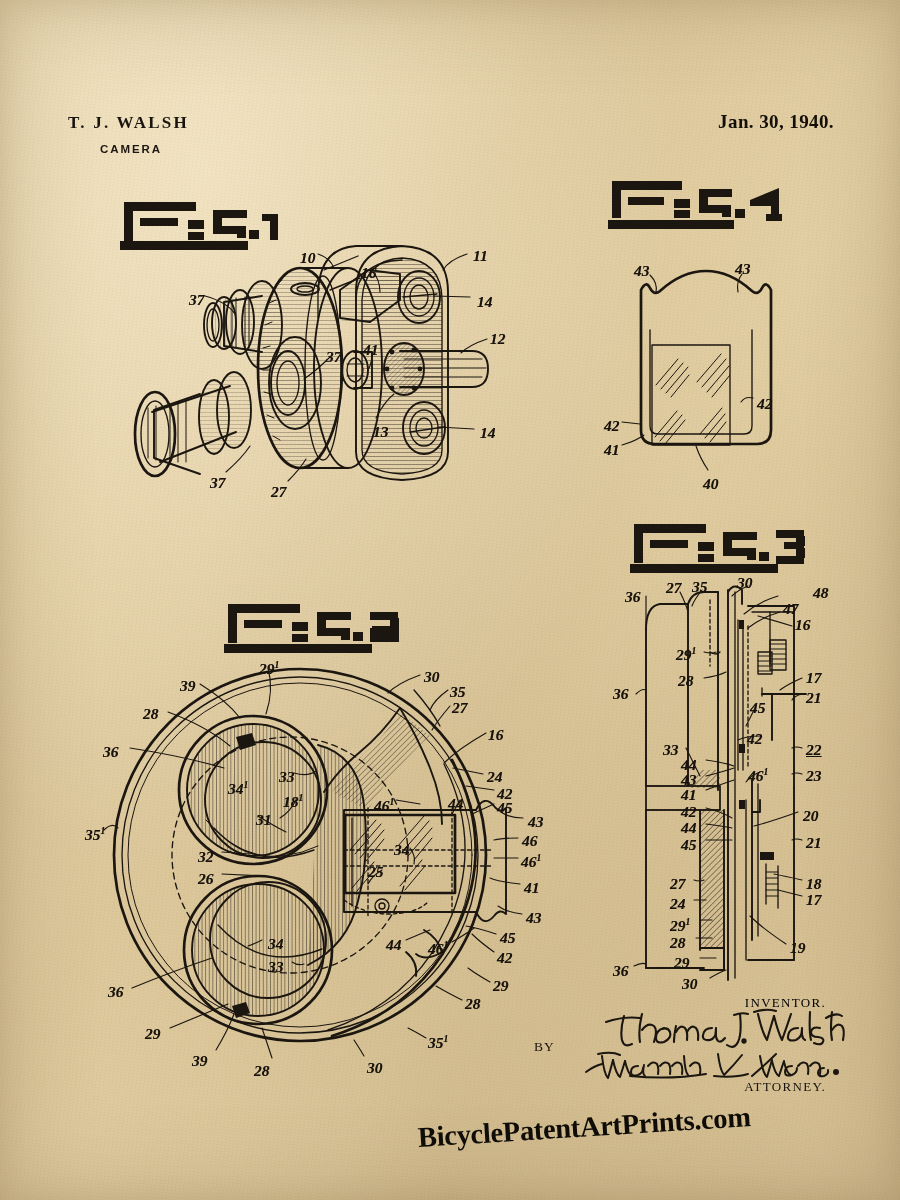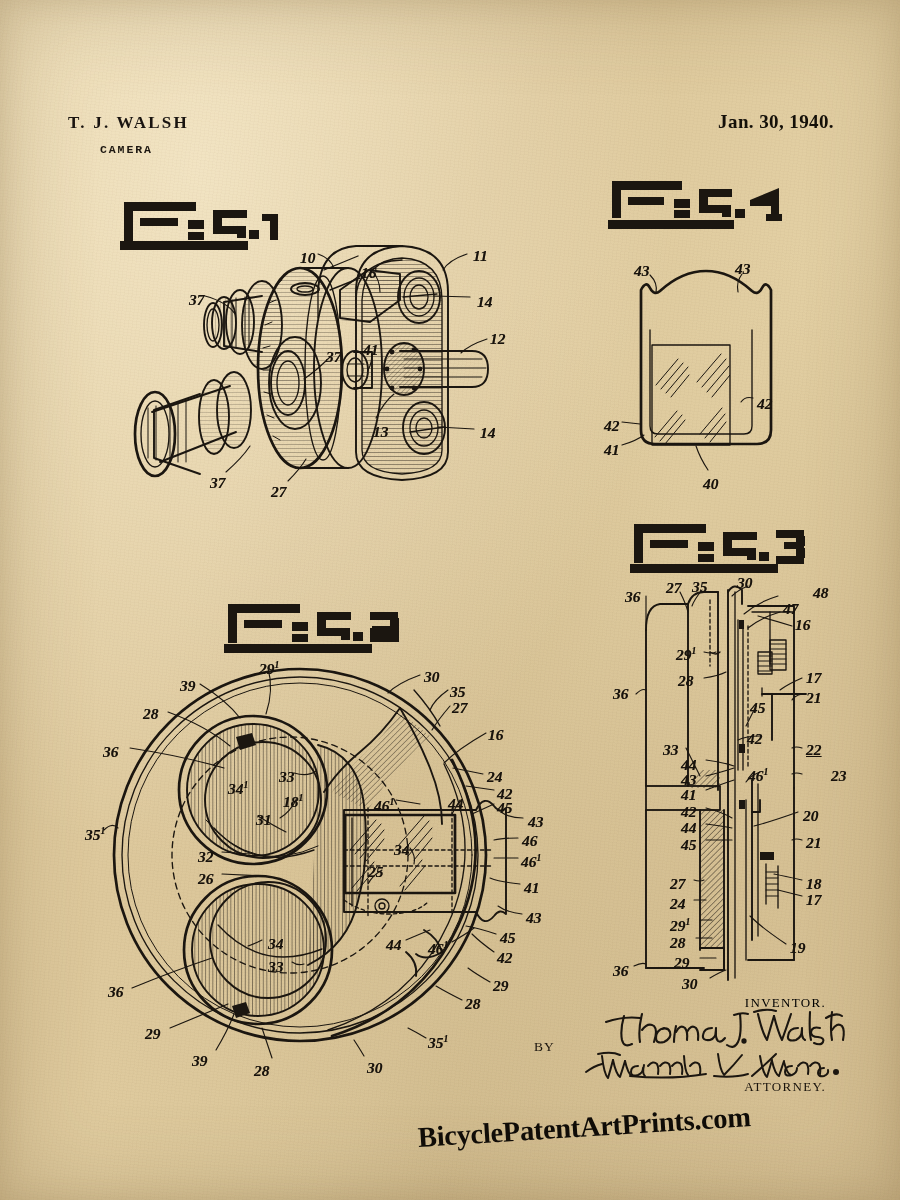--- a/index.html
+++ b/index.html
@@ -33,21 +33,21 @@
   #sheet{position:absolute;inset:0;}
 
   
   .hdr-name{
     position:absolute;left:68px;top:113px;
     font-family:"Liberation Serif", serif;
     font-weight:bold;font-size:17px;letter-spacing:2.2px;color:#191410;
   }
   .hdr-sub{
     position:absolute;left:100px;top:143px;
-    font-family:Liberation Mono, monospace;
+    font-family:Liberation Sans, sans-serif;
     font-weight:bold;font-size:11.5px;letter-spacing:1.9px;color:#1d1711;
   }
   .hdr-date{
     position:absolute;right:66px;top:111px;
     font-family:"Liberation Serif", serif;
     font-weight:bold;font-size:19px;letter-spacing:.4px;color:#141009;
   }
 
   
   .figlab{position:absolute;}
@@ -725,21 +725,21 @@
     <div class="ref" style="left:613px;top:686px;">36</div>
     <div class="ref" style="left:806px;top:670px;">17</div>
     <div class="ref" style="left:806px;top:690px;">21</div>
     <div class="ref" style="left:750px;top:700px;">45</div>
     <div class="ref" style="left:747px;top:731px;">42</div>
     <div class="ref" style="left:663px;top:742px;">33</div>
     <div class="ref" style="left:806px;top:742px;text-decoration:underline;">22</div>
     <div class="ref" style="left:681px;top:757px;">44</div>
     <div class="ref" style="left:681px;top:772px;">43</div>
     <div class="ref" style="left:748px;top:767px;"><span>46</span><sup>1</sup></div>
-    <div class="ref" style="left:806px;top:768px;margin-left:25px;">23</div>
+    <div class="ref" style="left:806px;top:768px;">23</div>
     <div class="ref" style="left:681px;top:787px;">41</div>
     <div class="ref" style="left:681px;top:804px;">42</div>
     <div class="ref" style="left:803px;top:808px;">20</div>
     <div class="ref" style="left:681px;top:820px;">44</div>
     <div class="ref" style="left:806px;top:835px;">21</div>
     <div class="ref" style="left:681px;top:837px;">45</div>
     <div class="ref" style="left:806px;top:876px;">18</div>
     <div class="ref" style="left:670px;top:876px;">27</div>
     <div class="ref" style="left:806px;top:892px;">17</div>
     <div class="ref" style="left:670px;top:896px;">24</div>

